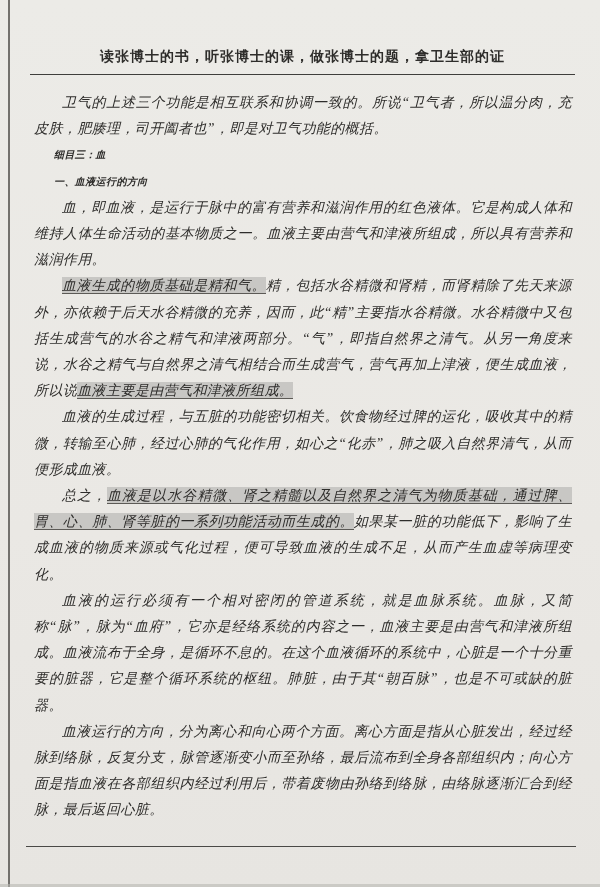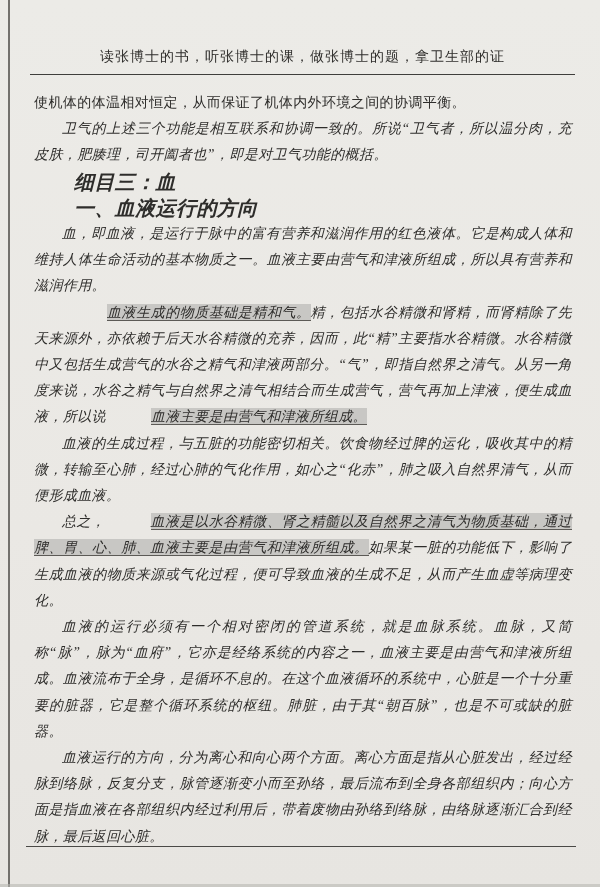--- a/index.html
+++ b/index.html
@@ -16,41 +16,40 @@
     position:absolute;left:8px;top:0;bottom:0;width:2px;
     background:#55534f;opacity:.8;
   }
   .scan-edge-bottom{
     position:absolute;left:0;right:0;bottom:0;height:3px;
     background:#b9b7b3;opacity:.6;
   }
   .header{
     position:absolute;top:48px;left:30px;right:25px;
     text-align:center;
-    font-weight:normal;
+    font-weight:bold;
     font-size:14px;
     letter-spacing:1px;
     padding-bottom:8px;
     border-bottom:1.5px solid #3f3e3c;
   }
   .body-area{
     position:absolute;top:90px;left:34px;right:28px;
     font-size:14px;
     line-height:26.2px;
     letter-spacing:.4px;
     text-align:justify;
   }
   .body-area p{margin:0;}
   .body-area p.indent{text-indent:2em;font-style:italic;}
-  .body-area p.heading{font-weight:bold;text-indent:2em;font-family:"Liberation Sans","DejaVu Sans",sans-serif;font-size:20px;}
+  .body-area p.heading{font-weight:bold;text-indent:2em;font-family:"Liberation Sans","DejaVu Sans",sans-serif;font-size:10px;}
   .hl{
     background:#c8c7c4;
     border-bottom:1.5px solid #5c5a56;
     padding:1px 0 0 0;
-    margin-left:45px;
   }
   .footer{
     position:absolute;left:26px;right:24px;top:846px;
     border-top:1.2px solid #4a4946;
     padding-top:6px;
     display:flex;align-items:flex-end;
     font-size:10.5px;color:#45443f;
     letter-spacing:.3px;
   }
   .footer .f-left{flex:1;text-align:left;}
@@ -60,28 +59,27 @@
 </head>
 <body>
 
 <div class="page">
   <div class="scan-edge"></div>
   <div class="scan-edge-bottom"></div>
 
   <div class="header">读张博士的书，听张博士的课，做张博士的题，拿卫生部的证</div>
 
   <div class="body-area" id="doc-body">
-      <p class=""><span>使机体的体温相对恒定，从而保证了机体内外环境之间的协调平衡。</span></p>
       <p class=" indent"><span>卫气的上述三个功能是相互联系和协调一致的。所说“卫气者，所以温分肉，充皮肤，肥腠理，司开阖者也”，即是对卫气功能的概括。</span></p>
       <p class="heading indent"><span>细目三：血</span></p>
       <p class="heading indent"><span>一、血液运行的方向</span></p>
       <p class=" indent"><span>血，即血液，是运行于脉中的富有营养和滋润作用的红色液体。它是构成人体和维持人体生命活动的基本物质之一。血液主要由营气和津液所组成，所以具有营养和滋润作用。</span></p>
       <p class=" indent"><span class="hl">血液生成的物质基础是精和气。</span><span>精，包括水谷精微和肾精，而肾精除了先天来源外，亦依赖于后天水谷精微的充养，因而，此“精”主要指水谷精微。水谷精微中又包括生成营气的水谷之精气和津液两部分。“气”，即指自然界之清气。从另一角度来说，水谷之精气与自然界之清气相结合而生成营气，营气再加上津液，便生成血液，所以说</span><span class="hl">血液主要是由营气和津液所组成。</span></p>
       <p class=" indent"><span>血液的生成过程，与五脏的功能密切相关。饮食物经过脾的运化，吸收其中的精微，转输至心肺，经过心肺的气化作用，如心之“化赤”，肺之吸入自然界清气，从而便形成血液。</span></p>
-      <p class=" indent"><span>总之，</span><span class="hl">血液是以水谷精微、肾之精髓以及自然界之清气为物质基础，通过脾、胃、心、肺、血液主要是由营气和津液所组成。</span><span>如果某一脏的功能低下，影响了生成血液的物质来源或气化过程，便可导致血液的生成不足，从而产生血虚等病理变化。</span></p>
+      <p class=" indent"><span>总之，</span><span class="hl">血液是以水谷精微、肾之精髓以及自然界之清气为物质基础，通过脾、胃、心、肺、肾等脏的一系列功能活动而生成的。</span><span>如果某一脏的功能低下，影响了生成血液的物质来源或气化过程，便可导致血液的生成不足，从而产生血虚等病理变化。</span></p>
       <p class=" indent"><span>血液的运行必须有一个相对密闭的管道系统，就是血脉系统。血脉，又简称“脉”，脉为“血府”，它亦是经络系统的内容之一，血液主要是由营气和津液所组成。血液流布于全身，是循环不息的。在这个血液循环的系统中，心脏是一个十分重要的脏器，它是整个循环系统的枢纽。肺脏，由于其“朝百脉”，也是不可或缺的脏器。</span></p>
       <p class=" indent"><span>血液运行的方向，分为离心和向心两个方面。离心方面是指从心脏发出，经过经脉到络脉，反复分支，脉管逐渐变小而至孙络，最后流布到全身各部组织内；向心方面是指血液在各部组织内经过利用后，带着废物由孙络到络脉，由络脉逐渐汇合到经脉，最后返回心脏。</span></p>
     </div>
 
   <div class="footer">
     <div class="f-left">名师辅导可节省您大量看书的时间</div>
     <div class="f-center">54</div>
     <div class="f-right">面授班 010-63577666  网络班 010-63578666</div>
   </div>
 </div>

